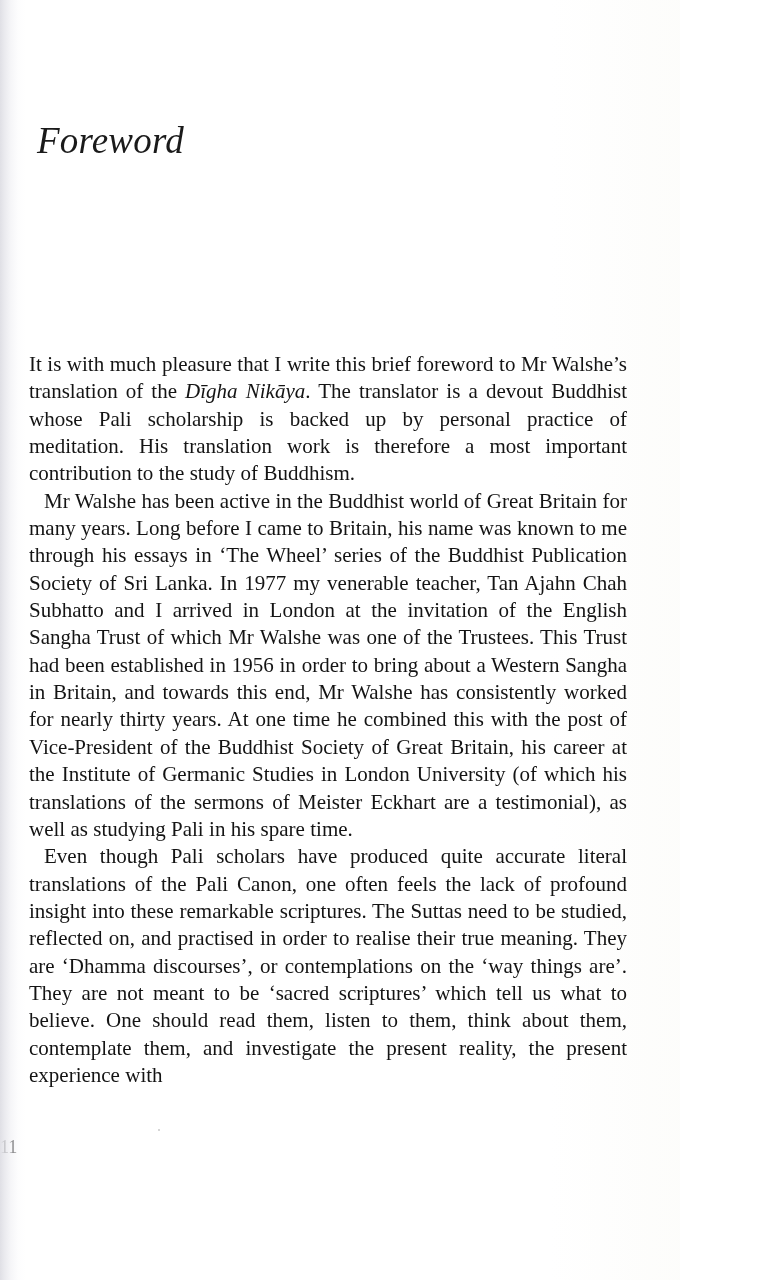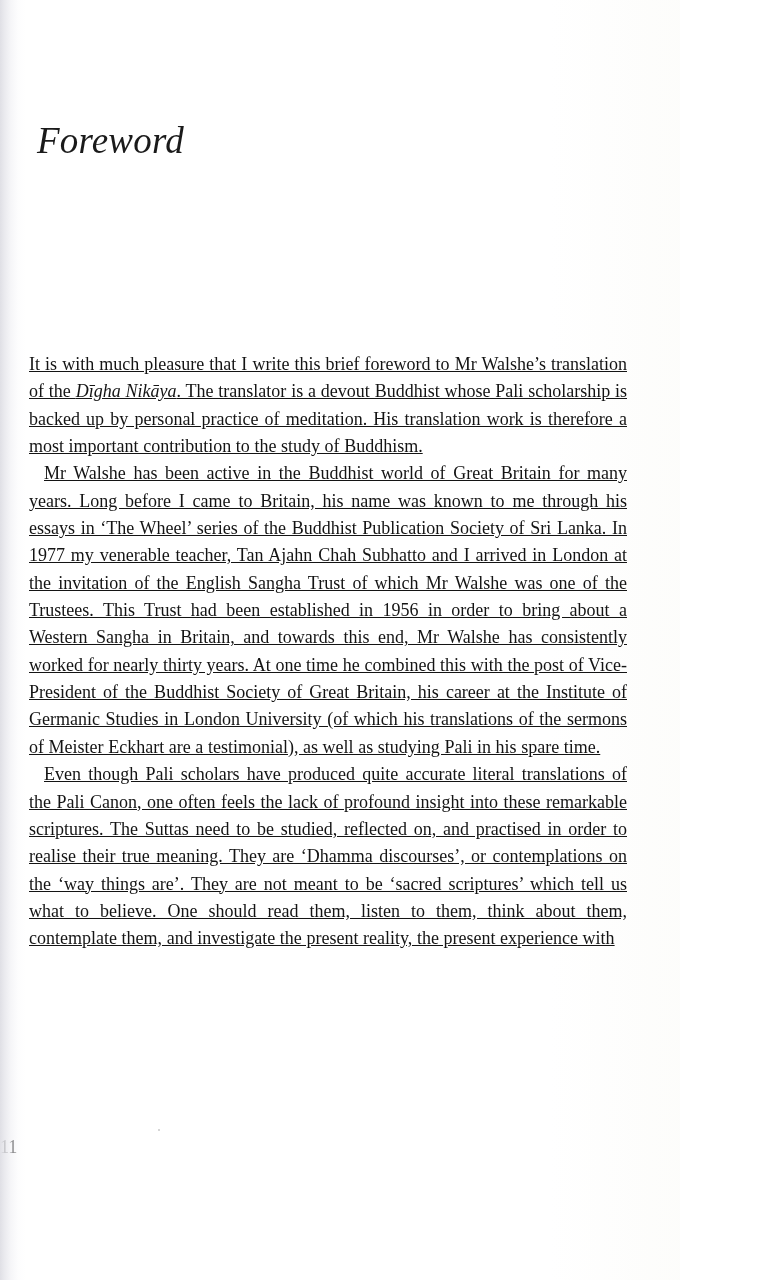--- a/index.html
+++ b/index.html
@@ -70,28 +70,27 @@
     position: absolute;
     left: 29px;
     top: 351px;
     width: 598px;
     z-index: 3;
   }
 
   .para {
     margin: 0;
     padding: 0;
-    font-size: 18px;
+    font-size: 21px;
     line-height: 27.35px;
     text-align: justify;
     text-justify: inter-word;
     color: #141414;
     hyphens: manual;
     word-spacing: 0.1px;
-    text-decoration: underline;
   }
 
   .para.indent {
     text-indent: 15px;
   }
 
   .para .it {
     font-style: italic;
   }
 

